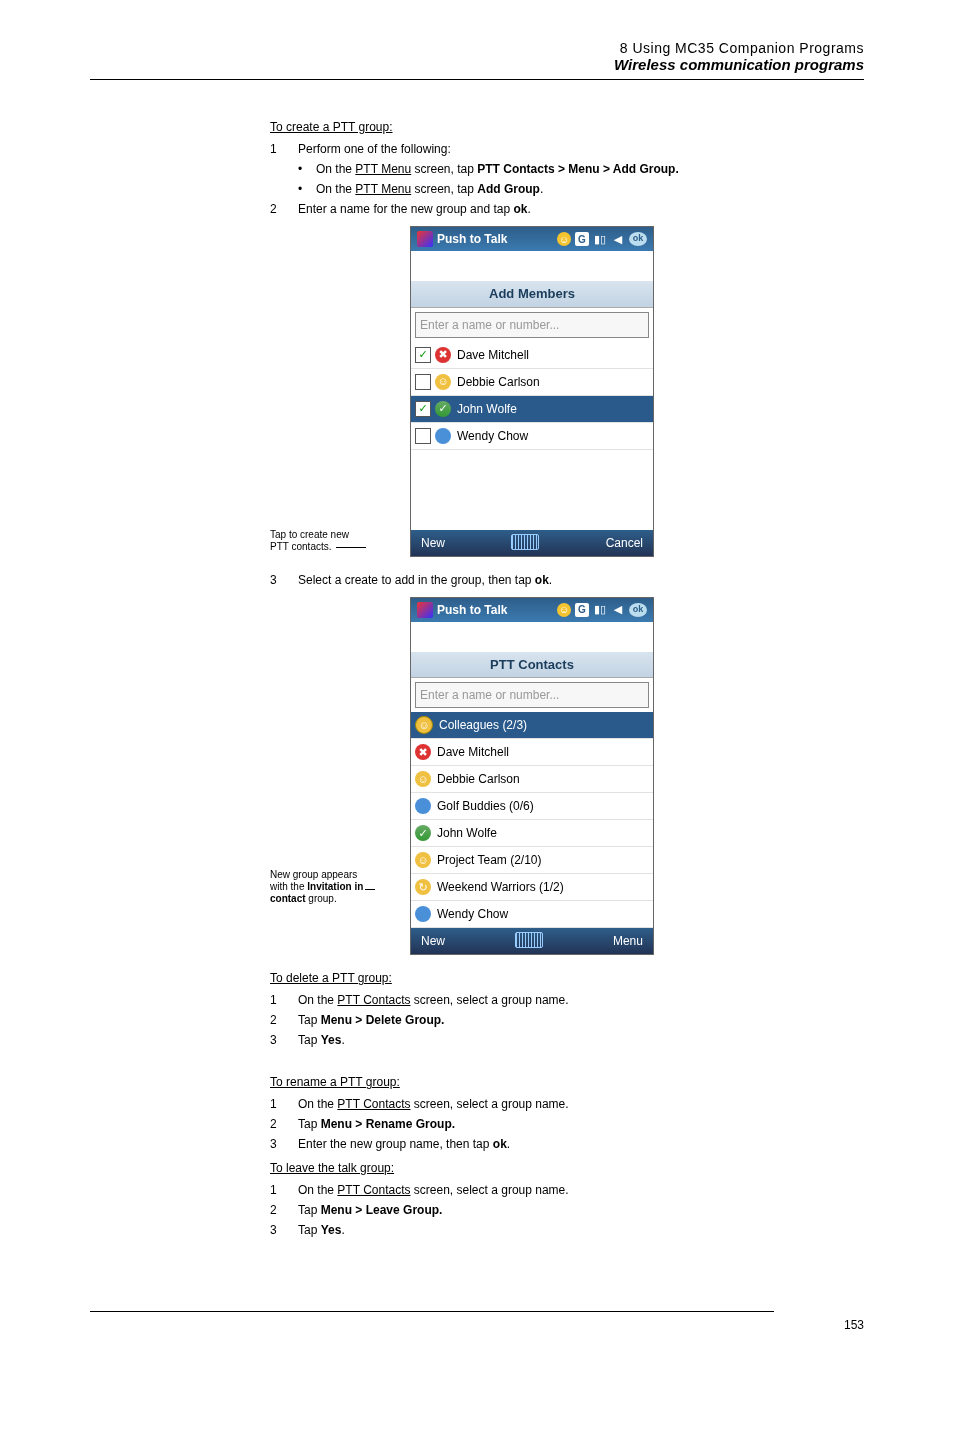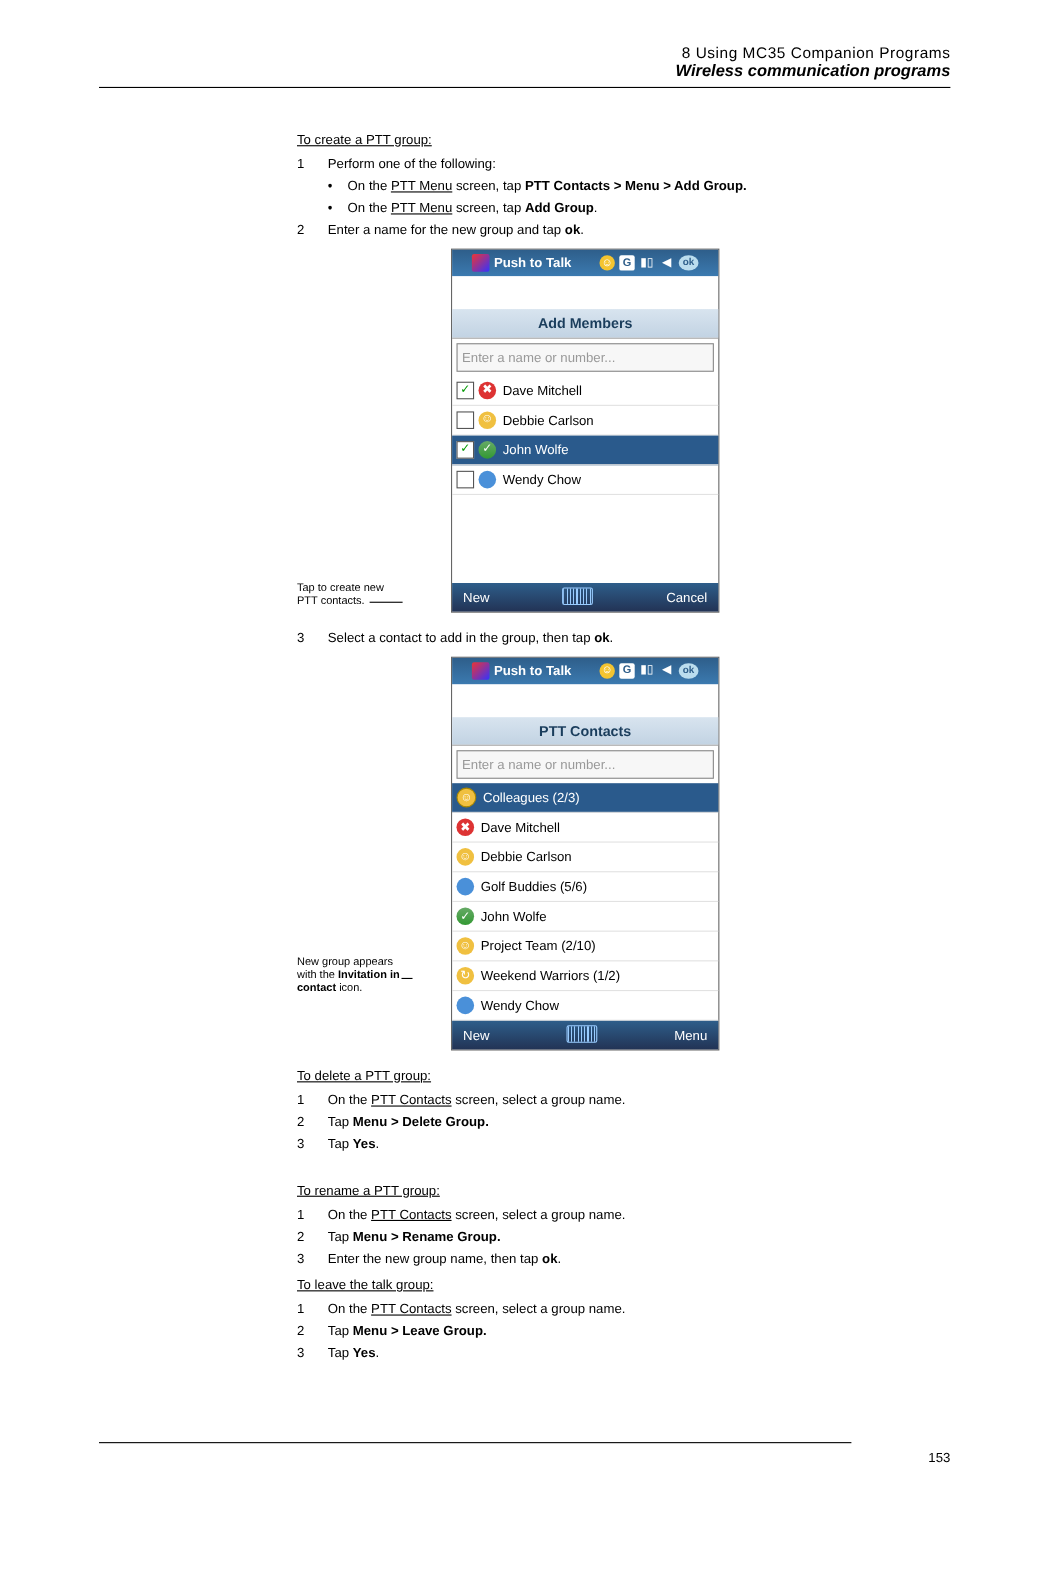--- a/index.html
+++ b/index.html
@@ -80,21 +80,21 @@
     border: 1px solid #666;
     background: #fff;
     font-size: 12px;
   }
   .title-bar {
     background: linear-gradient(#2e5e8a, #3b7ab0);
     color: #fff;
     height: 24px;
     display: flex;
     align-items: center;
-    padding: 0 18px;
+    padding: 0 6px;
     font-size: 12px;
   }
   .flag-icon {
     width: 16px; height: 16px; margin-right:4px;
     background: linear-gradient(135deg,#e33,#33f);
     border-radius:2px;
     flex-shrink:0;
   }
   .title-text { flex:1; font-weight:bold; font-size:12px;}
   .status-icons { display:flex; gap:4px;}
@@ -267,31 +267,31 @@
           <span class="kb-icon"></span>
           <span>Cancel</span>
         </div>
       </div>
     </div>
 
     <div class="num-list">
       <div class="row">
         <div class="num">3</div>
         <div>
-          <span>Select a contact to add in the group, then tap </span><span class="bold">ok</span><span>.</span>
+          <span>Select a create to add in the group, then tap </span><span class="bold">ok</span><span>.</span>
         </div>
       </div>
     </div>
 
     <div class="phone-wrap">
       <div class="phone-left mid">
         <div class="caption">
           <span>New group appears</span><br>
           <span>with the </span><span class="bold">Invitation in</span><span class="line-to" style="width:10px; position:relative; top:2px;"></span><br>
-          <span class="bold">contact</span><span> icon.</span>
+          <span class="bold">contact</span><span> group.</span>
         </div>
       </div>
       <div class="phone">
         <div class="title-bar">
           <div class="flag-icon"></div>
           <div class="title-text">Push to Talk</div>
           <div class="status-icons">
             <span class="ic ic-smile">☺</span>
             <span class="ic ic-t">G</span>
             <span class="ic ic-sig">▮▯</span>
@@ -308,21 +308,21 @@
         <div class="item-row">
           <div class="pres red">✖</div>
           <span>Dave Mitchell</span>
         </div>
         <div class="item-row">
           <div class="pres yellow">☺</div>
           <span>Debbie Carlson</span>
         </div>
         <div class="item-row">
           <div class="pres blue"></div>
-          <span>Golf Buddies (5/6)</span>
+          <span>Golf Buddies (0/6)</span>
         </div>
         <div class="item-row">
           <div class="pres green">✓</div>
           <span>John Wolfe</span>
         </div>
         <div class="item-row">
           <div class="pres yellow">☺</div>
           <span>Project Team (2/10)</span>
         </div>
         <div class="item-row">

